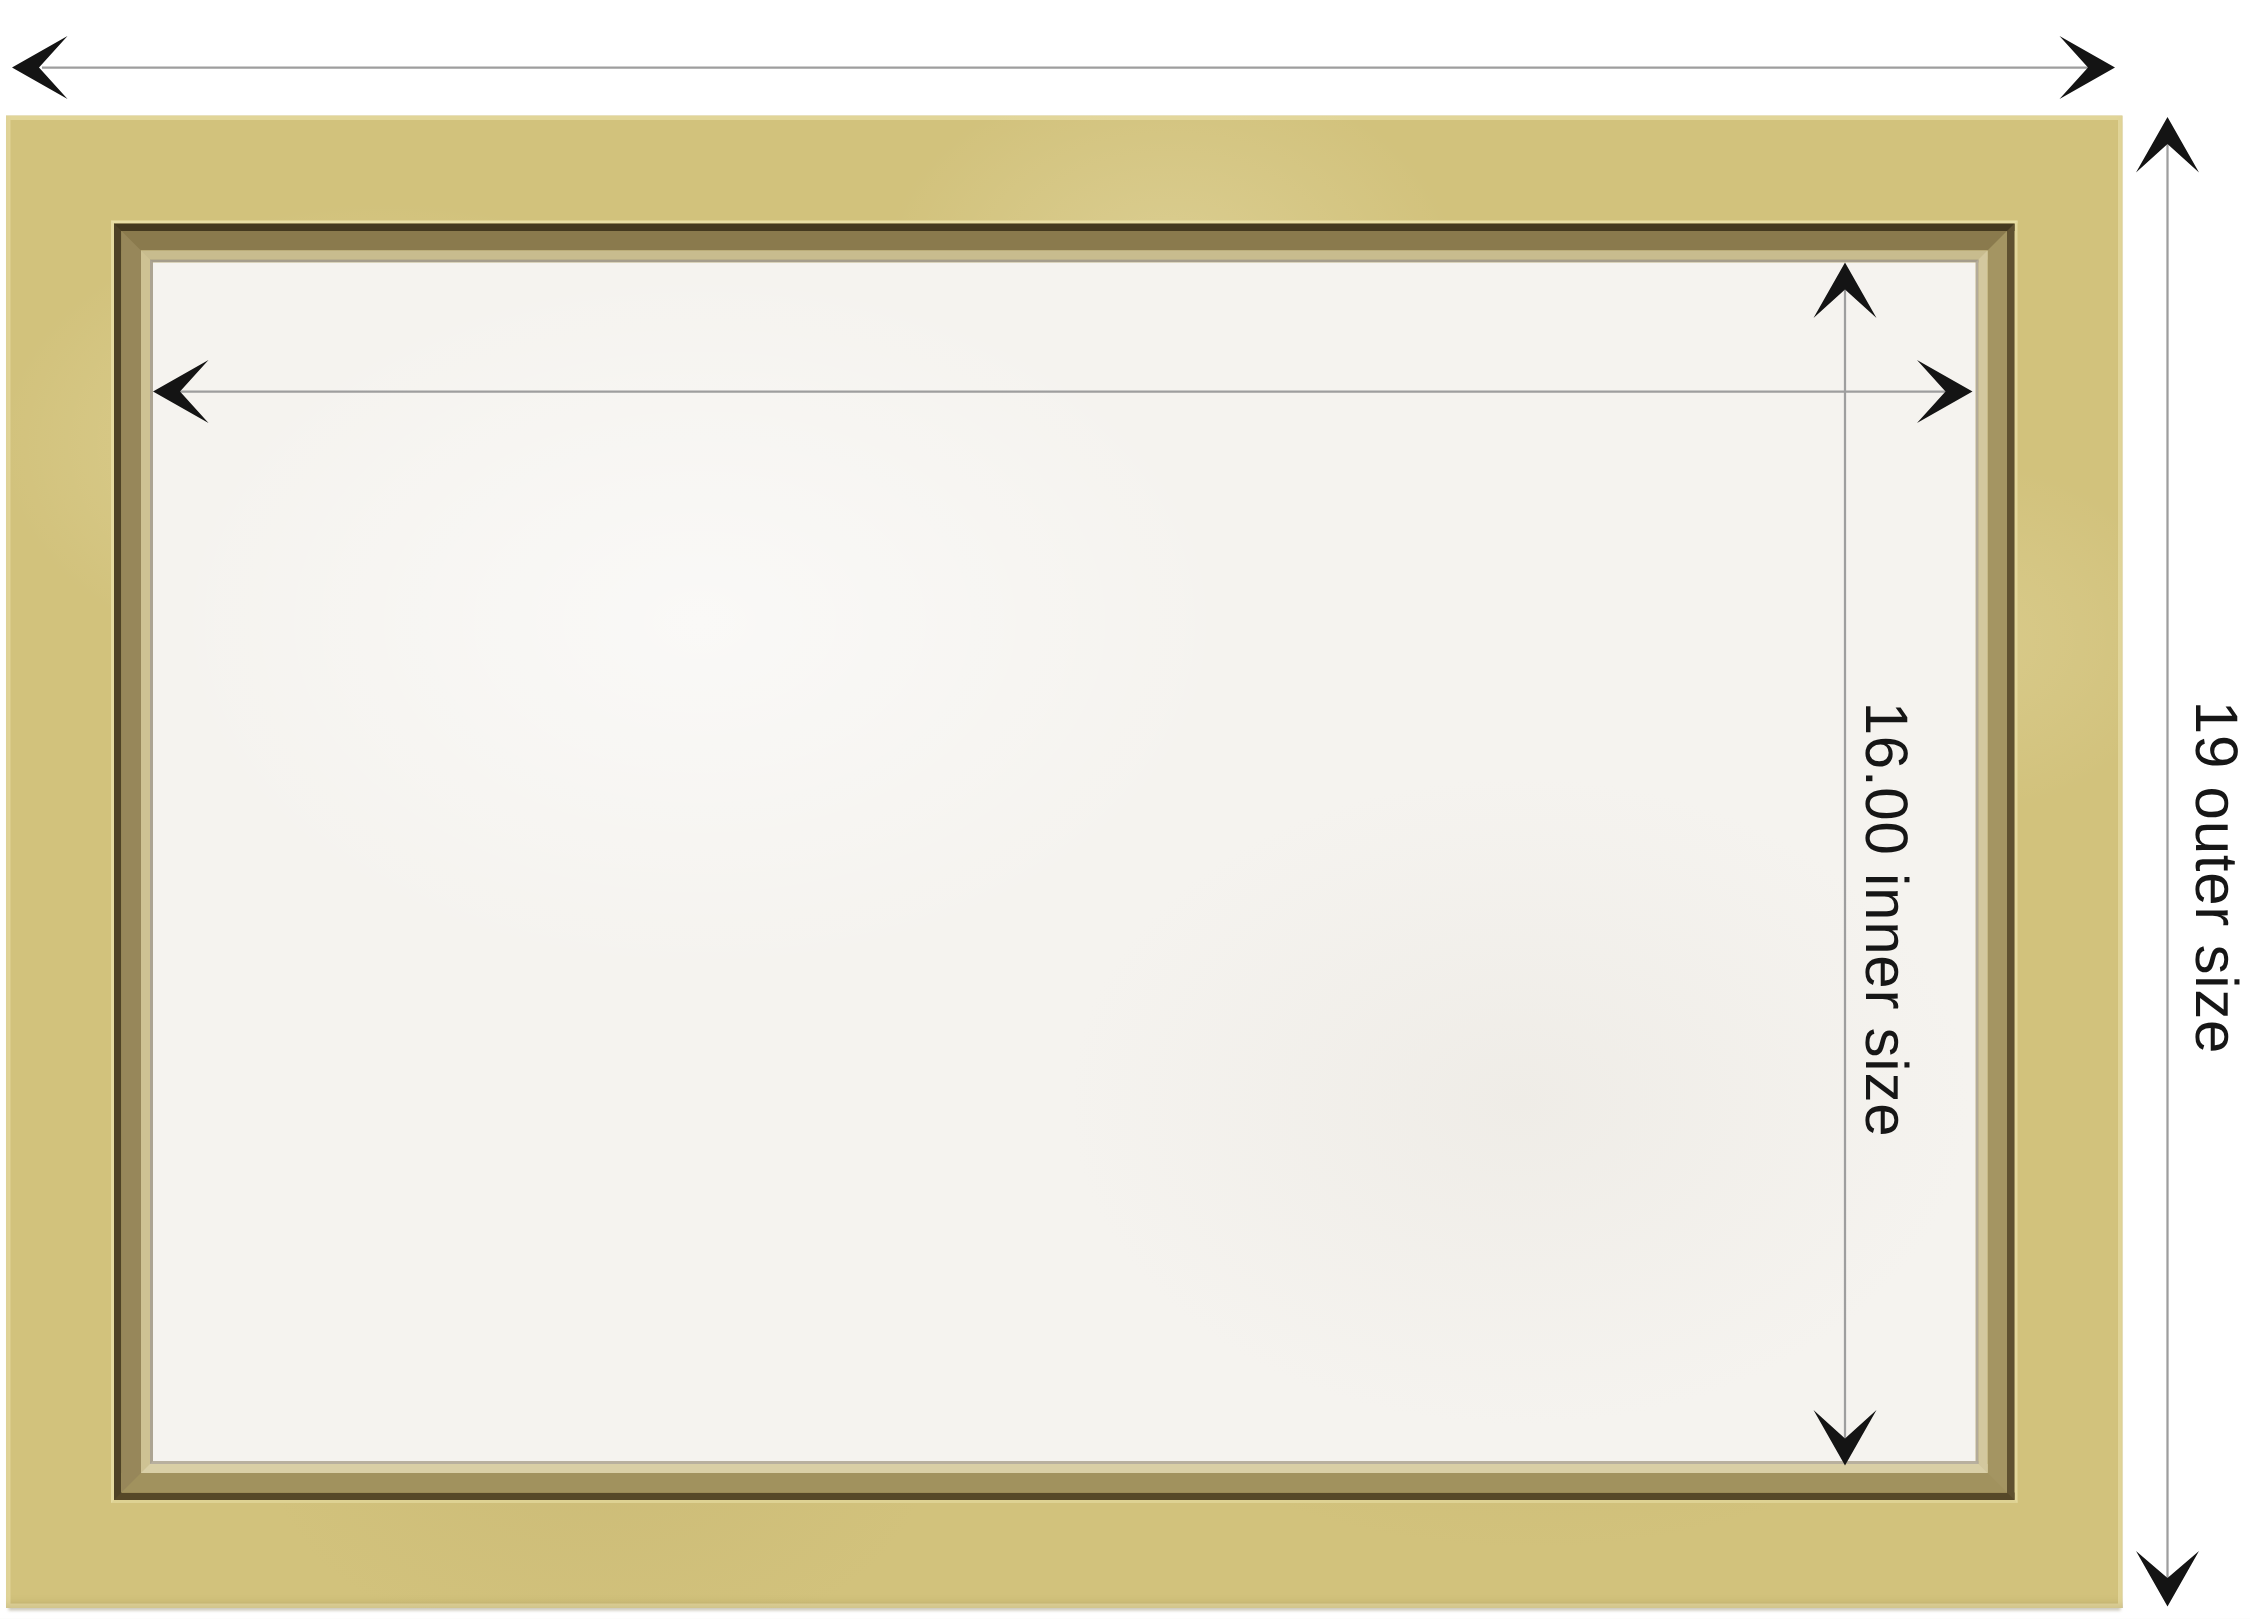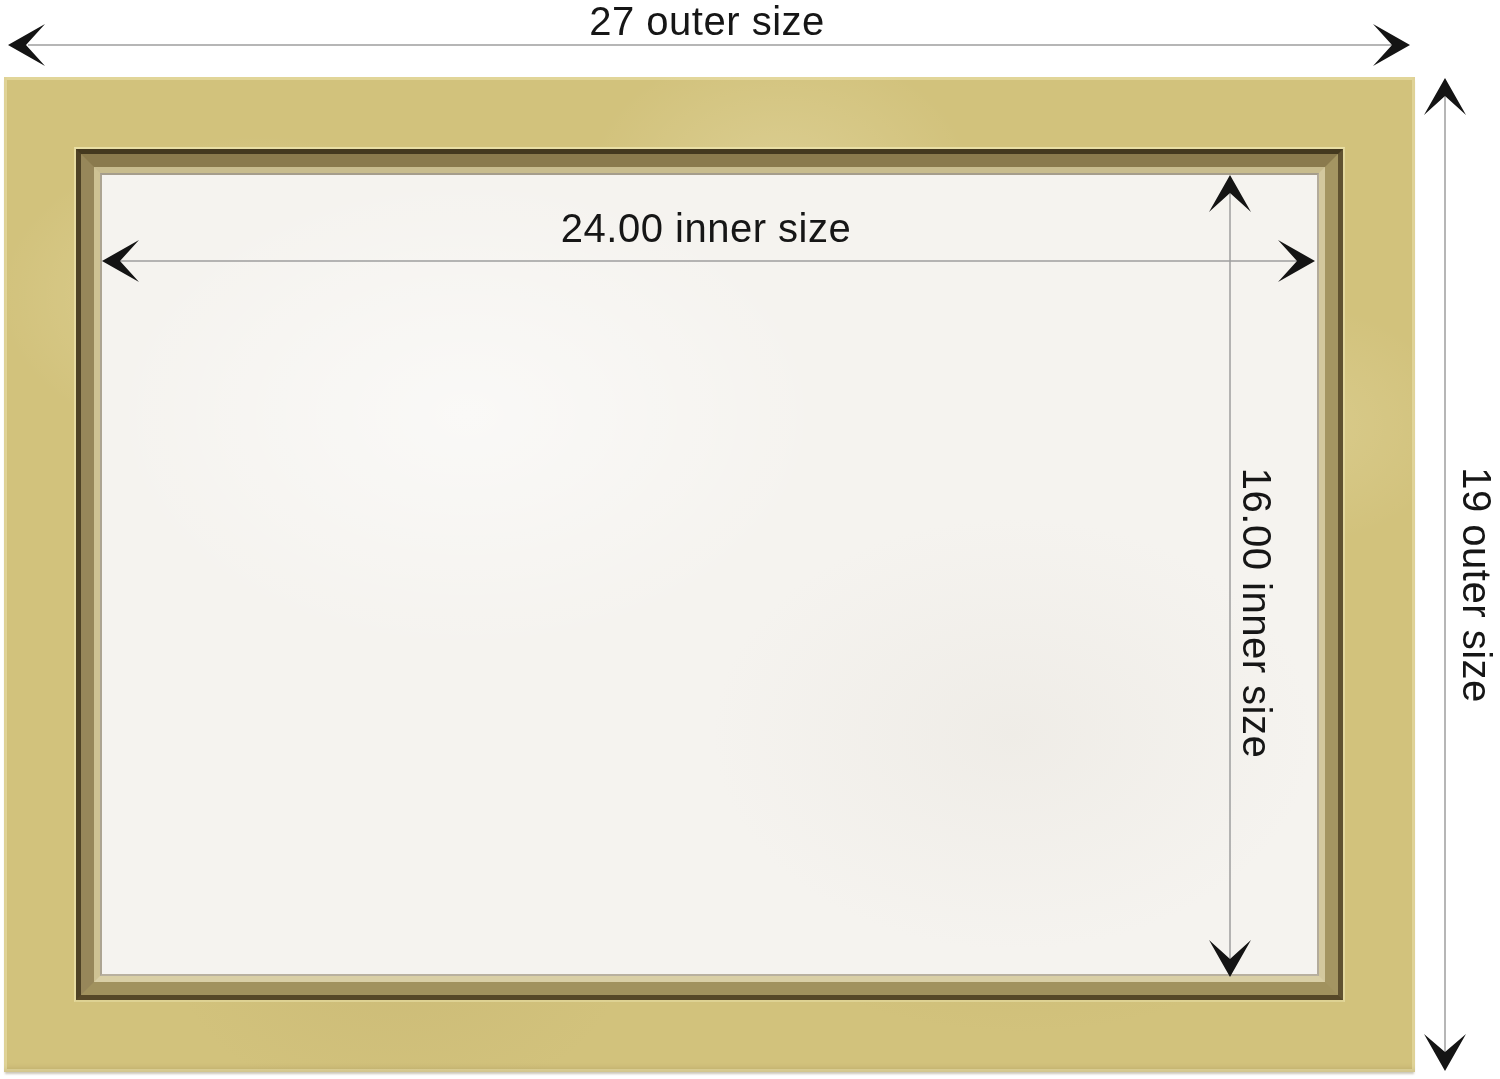--- a/index.html
+++ b/index.html
@@ -93,21 +93,19 @@
 
     <line class="dim-line" x1="1230" y1="193" x2="1230" y2="959"></line>
     <polygon class="arrowhead" points="1230,175 1209,212 1230,193 1251,212"></polygon>
     <polygon class="arrowhead" points="1230,977 1209,940 1230,959 1251,940"></polygon>
 
     <line class="dim-line" x1="1445" y1="96" x2="1445" y2="1052"></line>
     <polygon class="arrowhead" points="1445,78 1424,115 1445,96 1466,115"></polygon>
     <polygon class="arrowhead" points="1445,1071 1424,1034 1445,1052 1466,1034"></polygon>
   </svg>
 
-  <div class="label h-label" style="left:707px; top:0px;">27 outer size</div>
 
-  <div class="label h-label" style="left:706px; top:207px;">24.00 inner size</div>
 
   <div class="label v-label" style="left:1257px; top:613px;">16.00 inner size</div>
 
   <div class="label v-label" style="left:1477px; top:585px;">19 outer size</div>
 
 </div>
 
 </body></html>

